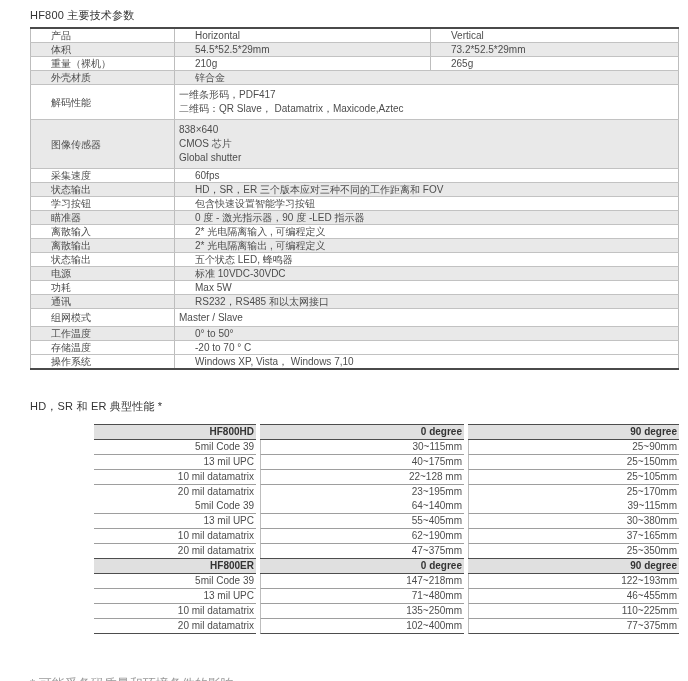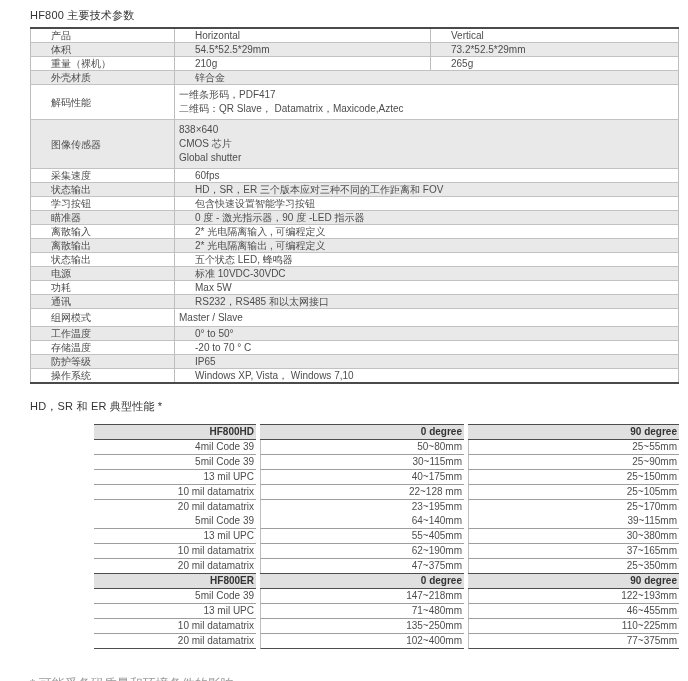--- a/index.html
+++ b/index.html
@@ -159,24 +159,20 @@
         <td class="val tall" colspan="2">Master / Slave</td>
       </tr>
       <tr class="shade">
         <td class="lbl">工作温度</td>
         <td class="val" colspan="2">0° to 50°</td>
       </tr>
       <tr>
         <td class="lbl">存储温度</td>
         <td class="val" colspan="2">-20 to 70 ° C</td>
       </tr>
-      <tr class="shade">
-        <td class="lbl">防护等级</td>
-        <td class="val" colspan="2">IP65</td>
-      </tr>
       <tr>
         <td class="lbl">操作系统</td>
         <td class="val" colspan="2">Windows XP, Vista， Windows 7,10</td>
       </tr>
     </tbody>
 </table>
 
 <div class="title" id="perf-title">HD，SR 和 ER 典型性能 *</div>
 
 <table class="perf">
@@ -185,25 +181,20 @@
       <col style="width:204px">
       <col style="width:211px">
   </colgroup>
   <tbody id="perf-body">
       <tr>
         <td class="hdr">HF800HD</td>
         <td class="hdr">0 degree</td>
         <td class="hdr">90 degree</td>
       </tr>
       <tr>
-        <td class="cell">4mil Code 39</td>
-        <td class="cell vline">50~80mm</td>
-        <td class="cell vline">25~55mm</td>
-      </tr>
-      <tr>
         <td class="cell">5mil Code 39</td>
         <td class="cell vline">30~115mm</td>
         <td class="cell vline">25~90mm</td>
       </tr>
       <tr>
         <td class="cell">13 mil UPC</td>
         <td class="cell vline">40~175mm</td>
         <td class="cell vline">25~150mm</td>
       </tr>
       <tr>

